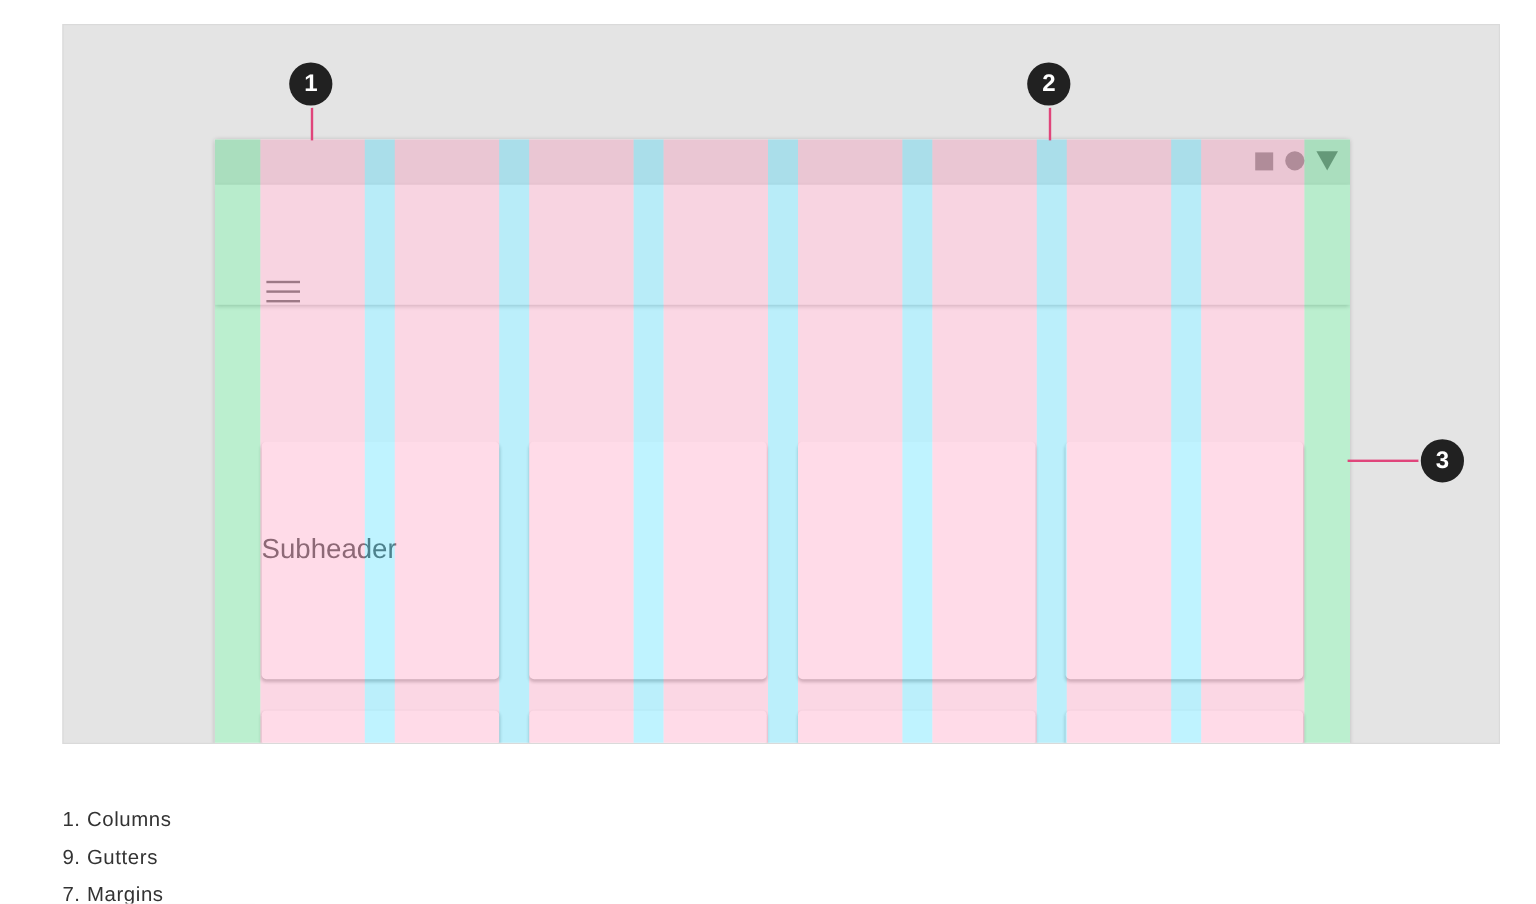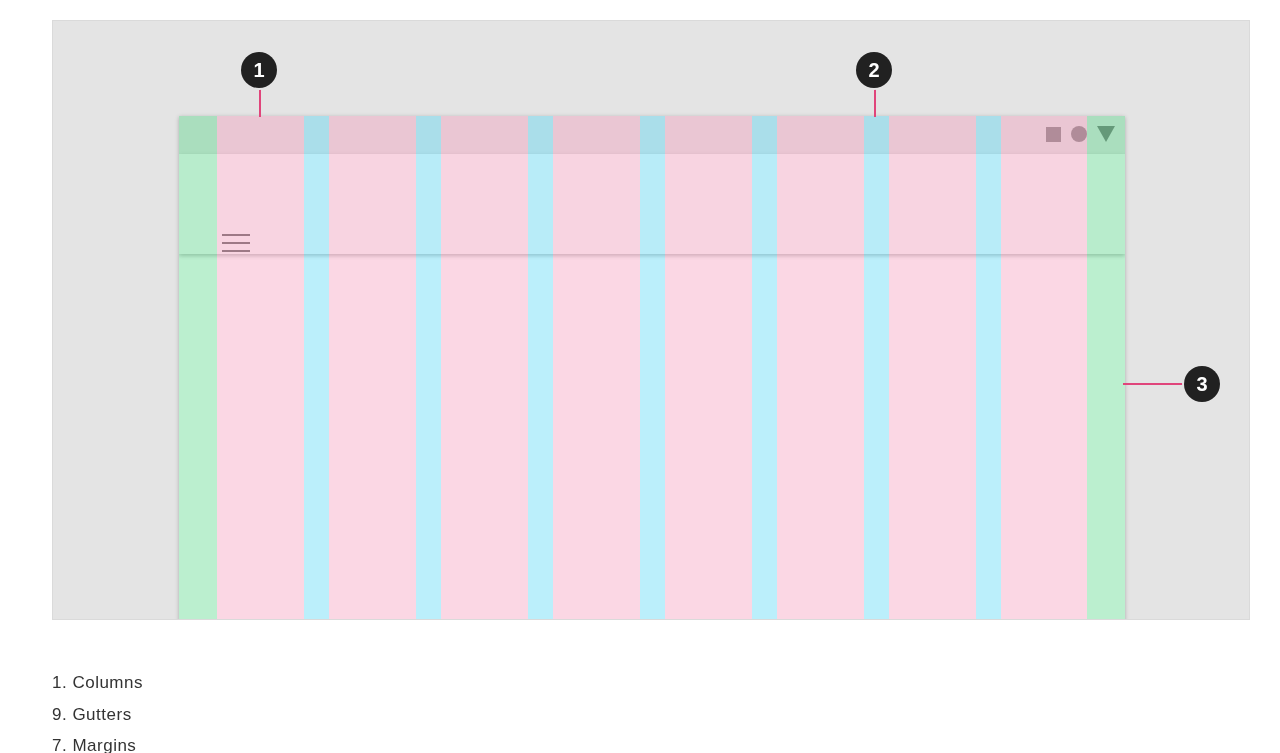--- a/index.html
+++ b/index.html
@@ -38,20 +38,31 @@
         <div class="tri"></div>
       </div>
     </div>
     <div class="appbar">
       <div class="menu-icon">
           <span></span>
           <span></span>
           <span></span>
         </div>
     </div>
+    <div class="content">
+      <div class="subheader">Subheader</div>
+      <div class="card" style="left:39px; top:114px;"></div>
+      <div class="card" style="left:262px; top:114px;"></div>
+      <div class="card" style="left:486px; top:114px;"></div>
+      <div class="card" style="left:709px; top:114px;"></div>
+      <div class="card" style="left:39px; top:338px;"></div>
+      <div class="card" style="left:262px; top:338px;"></div>
+      <div class="card" style="left:486px; top:338px;"></div>
+      <div class="card" style="left:709px; top:338px;"></div>
+    </div>
 
     <div class="overlay mar" style="left:0; width:38px;"></div>
     <div class="overlay col" style="left:38px; width:87px;"></div>
     <div class="overlay gut" style="left:125px; width:25px;"></div>
     <div class="overlay col" style="left:150px; width:87px;"></div>
     <div class="overlay gut" style="left:237px; width:25px;"></div>
     <div class="overlay col" style="left:262px; width:87px;"></div>
     <div class="overlay gut" style="left:349px; width:25px;"></div>
     <div class="overlay col" style="left:374px; width:87px;"></div>
     <div class="overlay gut" style="left:461px; width:25px;"></div>

